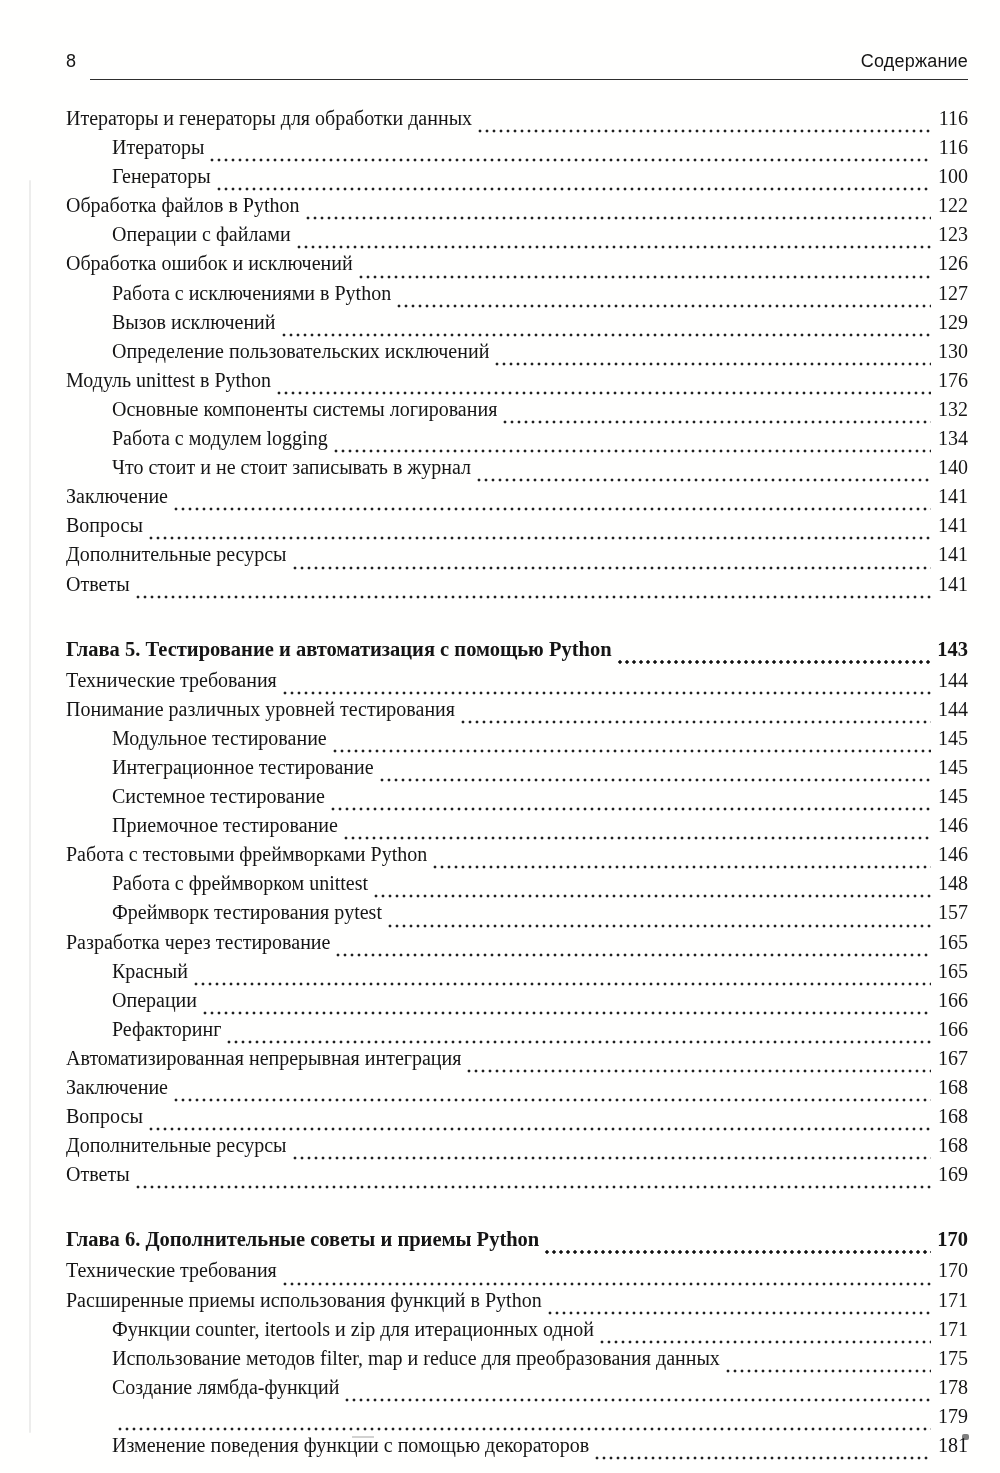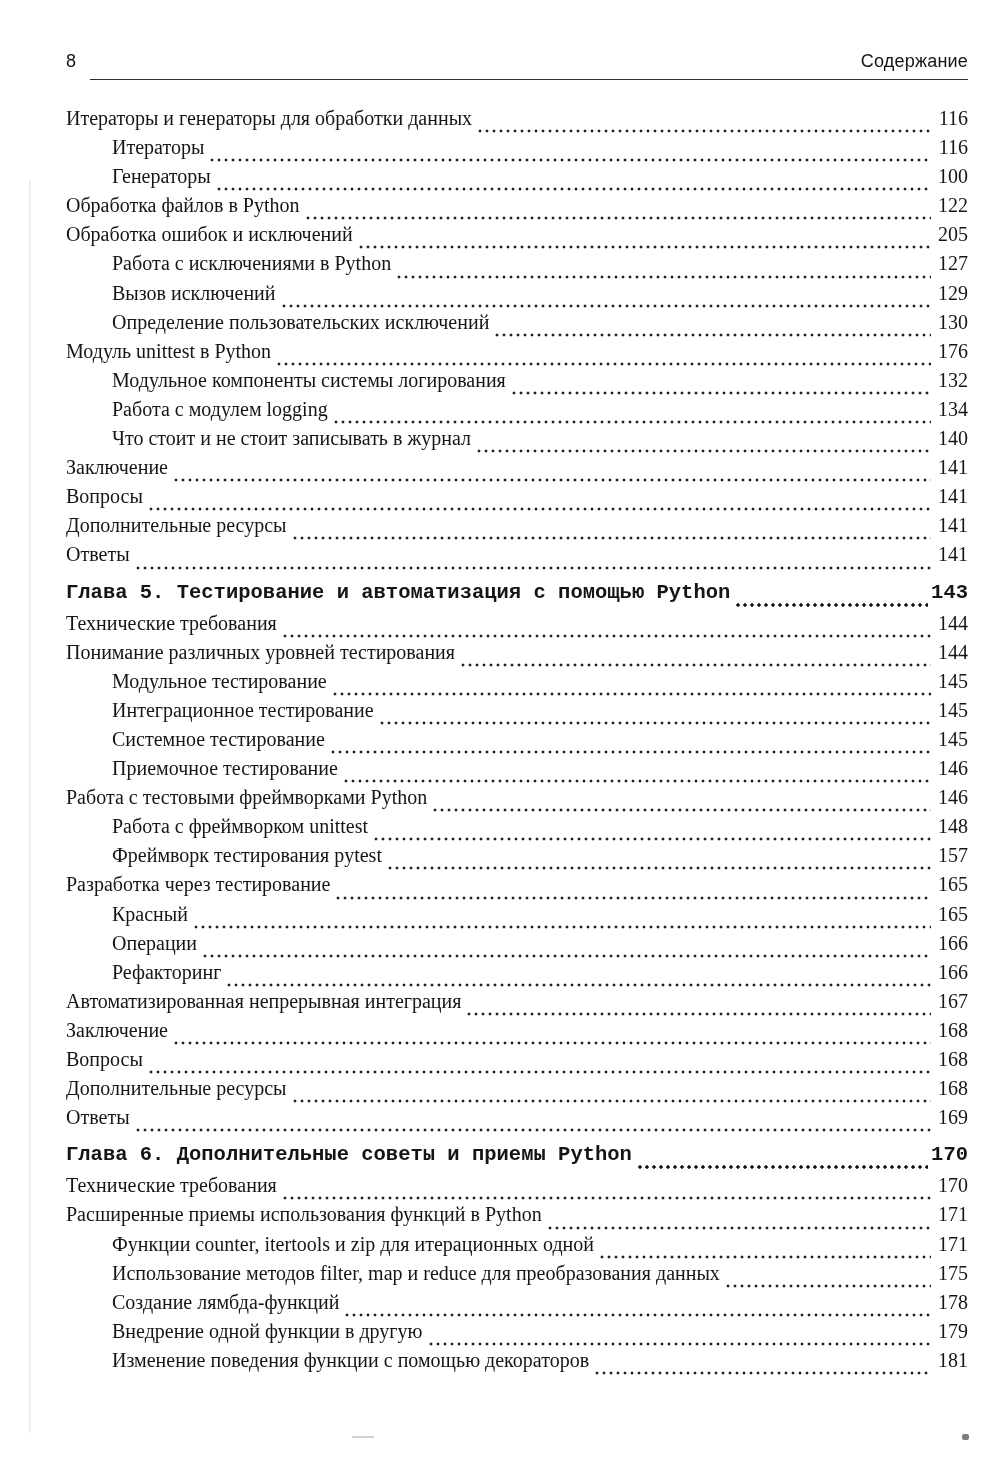--- a/index.html
+++ b/index.html
@@ -73,24 +73,23 @@
   .toc-entry {
     display: flex;
     align-items: flex-end;
     font-size: 20px;
     line-height: 29.1px;
     white-space: nowrap;
   }
   .toc-entry.subsection { padding-left: 46px; }
   .toc-entry.chapter {
     font-weight: bold;
-    margin-top: 8px;
+    margin-top: 36px;
     margin-bottom: 2px;
     font-size: 20.5px;
-    font-family: Liberation Mono, monospace;
   }
   .toc-title { flex: 0 1 auto; overflow: hidden; }
   .toc-leader {
     flex: 1 1 auto;
     min-width: 14px;
     height: 4px;
     margin: 0 3px 0 6px;
     background-image: radial-gradient(circle at 2px 2px, #1f1f1f 1.25px, transparent 1.7px);
     background-size: 7px 4px;
     background-repeat: repeat-x;
@@ -130,24 +129,29 @@
       <div class="toc-entry subsection">
     <span class="toc-title">Генераторы</span>
     <span class="toc-leader"></span>
     <span class="toc-page">100</span>
   </div>
       <div class="toc-entry section">
     <span class="toc-title">Обработка файлов в Python</span>
     <span class="toc-leader"></span>
     <span class="toc-page">122</span>
   </div>
+      <div class="toc-entry subsection">
+    <span class="toc-title">Операции с файлами</span>
+    <span class="toc-leader"></span>
+    <span class="toc-page">123</span>
+  </div>
       <div class="toc-entry section">
     <span class="toc-title">Обработка ошибок и исключений</span>
     <span class="toc-leader"></span>
-    <span class="toc-page">205</span>
+    <span class="toc-page">126</span>
   </div>
       <div class="toc-entry subsection">
     <span class="toc-title">Работа с исключениями в Python</span>
     <span class="toc-leader"></span>
     <span class="toc-page">127</span>
   </div>
       <div class="toc-entry subsection">
     <span class="toc-title">Вызов исключений</span>
     <span class="toc-leader"></span>
     <span class="toc-page">129</span>
@@ -156,21 +160,21 @@
     <span class="toc-title">Определение пользовательских исключений</span>
     <span class="toc-leader"></span>
     <span class="toc-page">130</span>
   </div>
       <div class="toc-entry section">
     <span class="toc-title">Модуль unittest в Python</span>
     <span class="toc-leader"></span>
     <span class="toc-page">176</span>
   </div>
       <div class="toc-entry subsection">
-    <span class="toc-title">Модульное компоненты системы логирования</span>
+    <span class="toc-title">Основные компоненты системы логирования</span>
     <span class="toc-leader"></span>
     <span class="toc-page">132</span>
   </div>
       <div class="toc-entry subsection">
     <span class="toc-title">Работа с модулем logging</span>
     <span class="toc-leader"></span>
     <span class="toc-page">134</span>
   </div>
       <div class="toc-entry subsection">
     <span class="toc-title">Что стоит и не стоит записывать в журнал</span>
@@ -316,21 +320,20 @@
     <span class="toc-title">Использование методов filter, map и reduce для преобразования данных</span>
     <span class="toc-leader"></span>
     <span class="toc-page">175</span>
   </div>
       <div class="toc-entry subsection">
     <span class="toc-title">Создание лямбда-функций</span>
     <span class="toc-leader"></span>
     <span class="toc-page">178</span>
   </div>
       <div class="toc-entry subsection">
-    <span class="toc-title">Внедрение одной функции в другую</span>
     <span class="toc-leader"></span>
     <span class="toc-page">179</span>
   </div>
       <div class="toc-entry subsection">
     <span class="toc-title">Изменение поведения функции с помощью декораторов</span>
     <span class="toc-leader"></span>
     <span class="toc-page">181</span>
   </div>
     </main>
 

